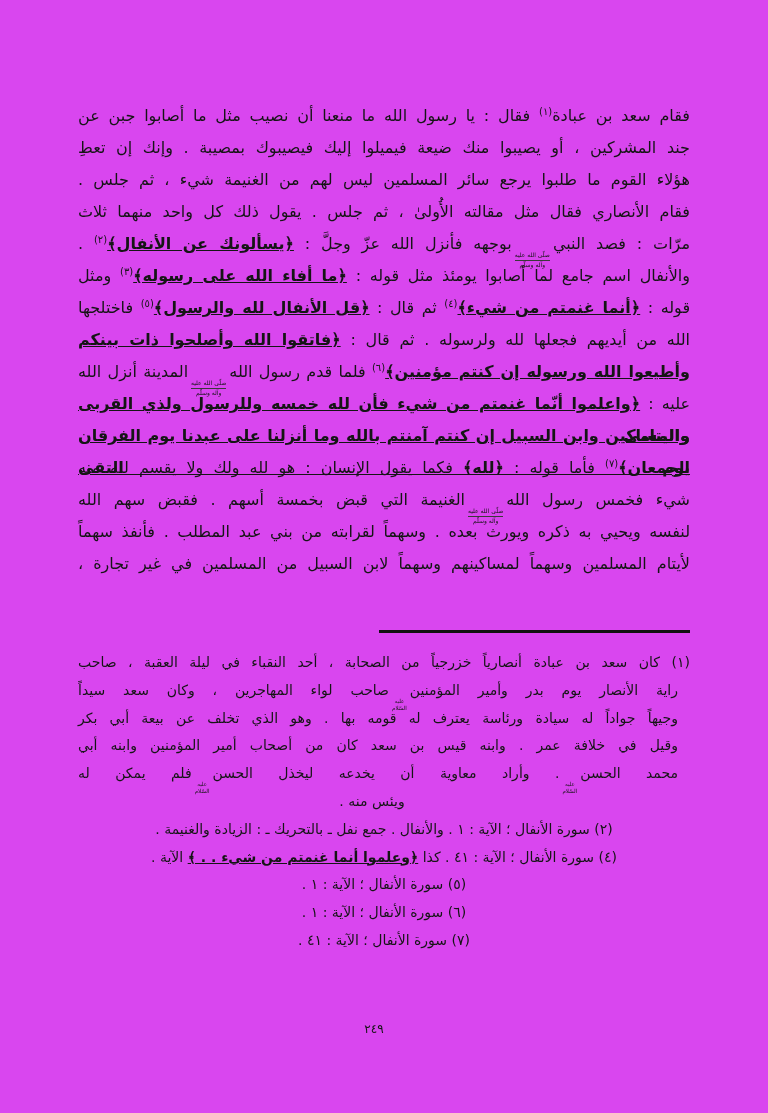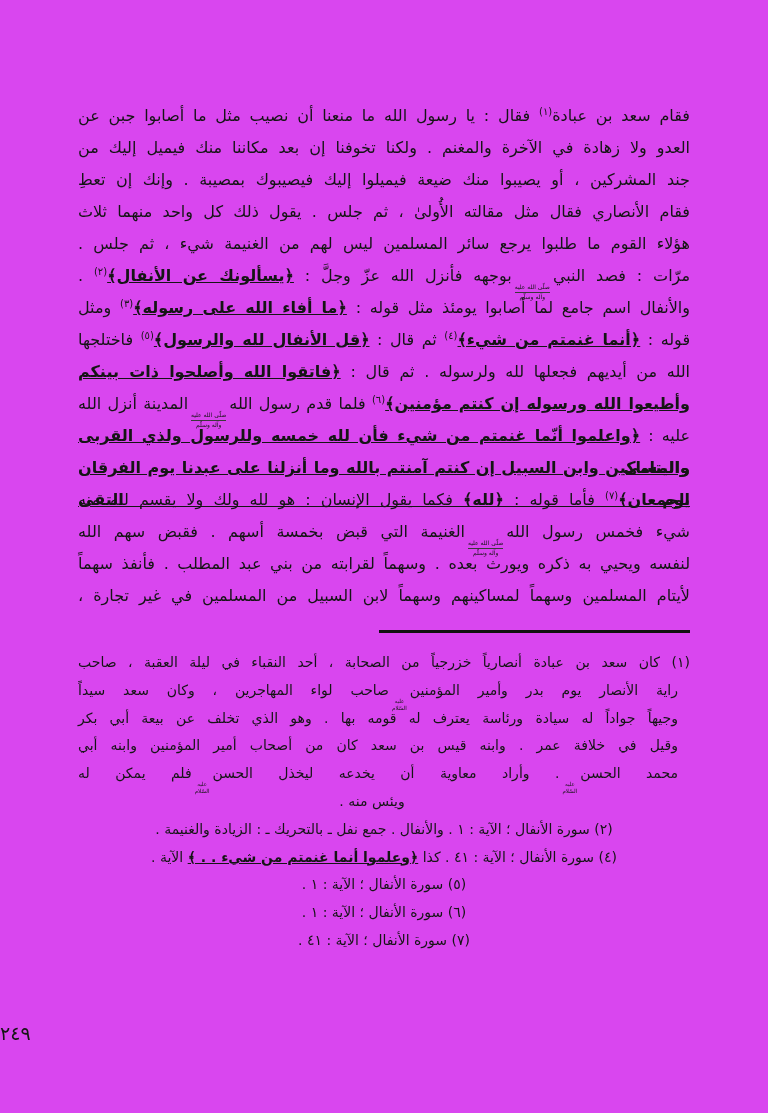--- a/index.html
+++ b/index.html
@@ -74,38 +74,37 @@
     font-size: 14px;
     text-align: center;
   }
   .fn-line.just { text-align: justify; text-align-last: justify; }
   .fn-line.indent { padding-right: 12px; }
   .fn-line.indent2 { padding-right: 24px; }
   
   .page-number {
     position: absolute;
     top: 1022px;
-    left: 0;
+    left: 6px;
     width: 736px; 
-    text-align: left;
-    font-size: 19px;
+    text-align: center;
+    font-size: 12px;
     letter-spacing: 2px;
   }
 </style>
 </head>
 <body>
 
 <div class="page">
 
   <main class="main-text">
       <div class="line"><span>فقام سعد بن عبادة</span><span class="sup">(١)</span><span> فقال : يا رسول الله ما منعنا أن نصيب مثل ما أصابوا جبن عن</span></div>
-      <div class="line"><span>العدو ولا زهادة في الآخرة والمغنم . ولكنا تخوفنا إن بعد مكاننا منك فيميل إليك من</span></div>
       <div class="line"><span>جند المشركين ، أو يصيبوا منك ضيعة فيميلوا إليك فيصيبوك بمصيبة . وإنك إن تعطِ</span></div>
+      <div class="line"><span>هؤلاء القوم ما طلبوا يرجع سائر المسلمين ليس لهم من الغنيمة شيء ، ثم جلس .</span></div>
       <div class="line"><span>فقام الأنصاري فقال مثل مقالته الأُولىٰ ، ثم جلس . يقول ذلك كل واحد منهما ثلاث</span></div>
-      <div class="line"><span>هؤلاء القوم ما طلبوا يرجع سائر المسلمين ليس لهم من الغنيمة شيء ، ثم جلس .</span></div>
       <div class="line"><span>مرّات : فصد النبي</span><span class="sym salawat">
           <span class="sym-top">صلّى الله عليه</span>
           <span class="sym-bottom">وآله وسلّم</span>
         </span><span>بوجهه فأنزل الله عزّ وجلَّ : </span><span class="bold">﴿يسألونك عن الأنفال﴾</span><span class="sup">(٢)</span><span> .</span></div>
       <div class="line"><span>والأنفال اسم جامع لما أصابوا يومئذ مثل قوله : </span><span class="bold">﴿ما أفاء الله على رسوله﴾</span><span class="sup">(٣)</span><span> ومثل</span></div>
       <div class="line"><span>قوله : </span><span class="bold">﴿أنما غنمتم من شيء﴾</span><span class="sup">(٤)</span><span> ثم قال : </span><span class="bold">﴿قل الأنفال لله والرسول﴾</span><span class="sup">(٥)</span><span> فاختلجها</span></div>
       <div class="line"><span>الله من أيديهم فجعلها لله ولرسوله . ثم قال : </span><span class="bold">﴿فاتقوا الله وأصلحوا ذات بينكم</span></div>
       <div class="line"><span class="bold">وأطيعوا الله ورسوله إن كنتم مؤمنين﴾</span><span class="sup">(٦)</span><span> فلما قدم رسول الله</span><span class="sym salawat">
           <span class="sym-top">صلّى الله عليه</span>
           <span class="sym-bottom">وآله وسلّم</span>

